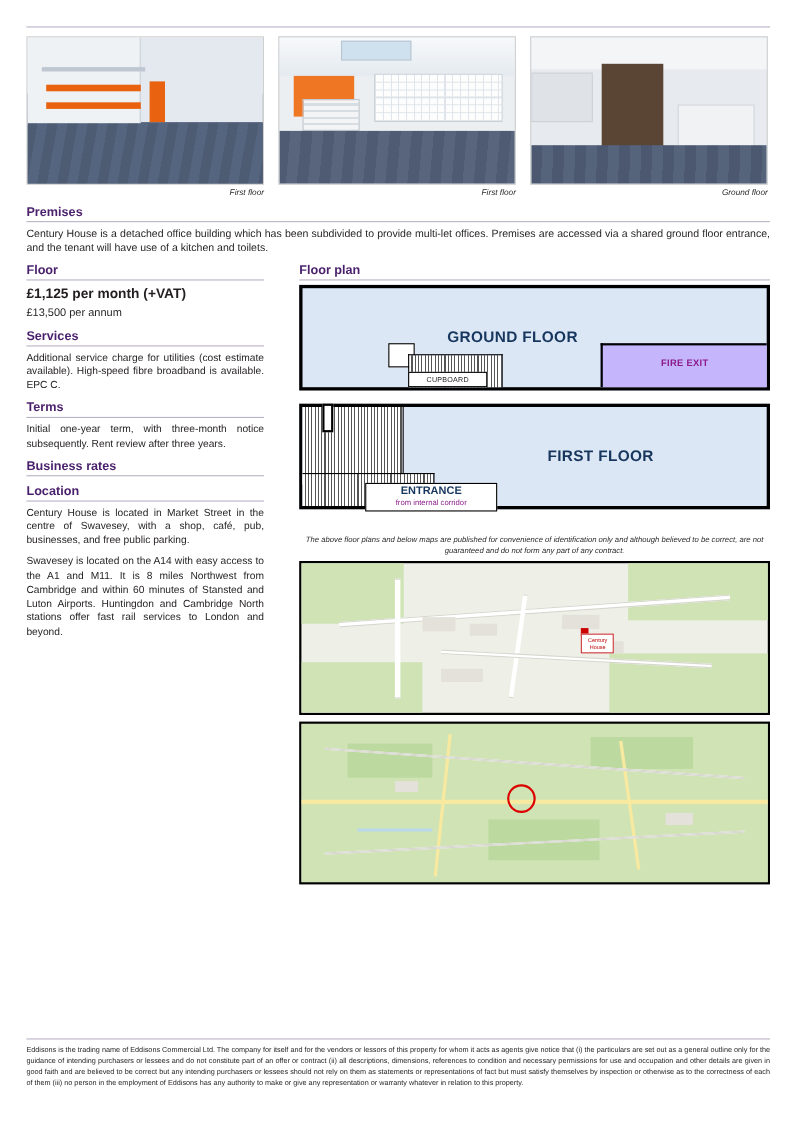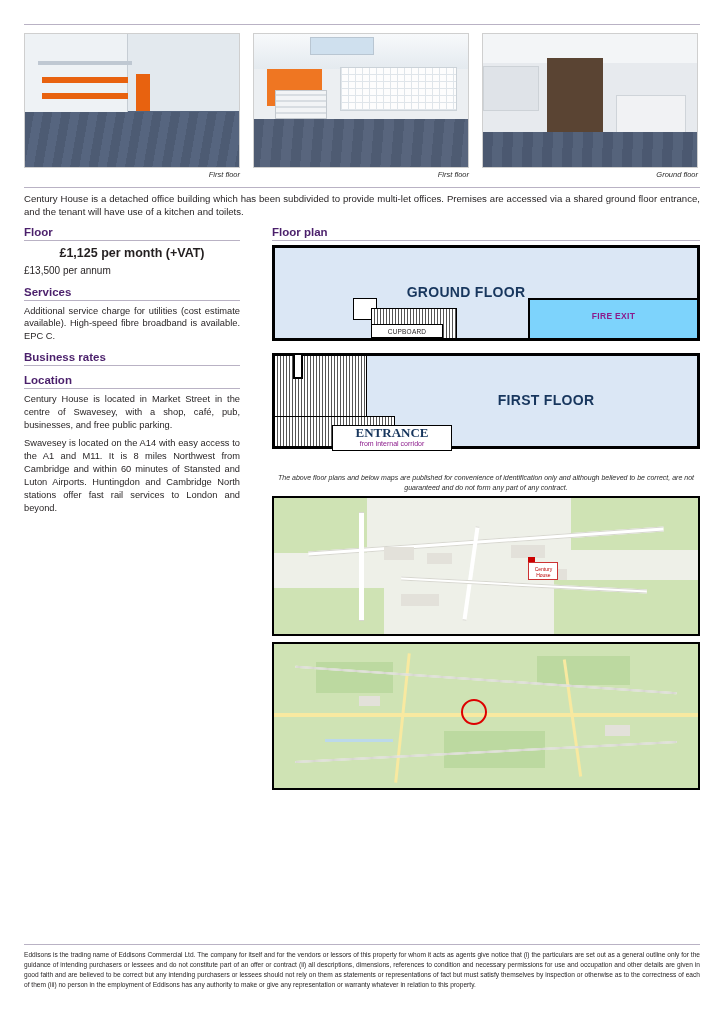--- a/index.html
+++ b/index.html
@@ -98,21 +98,21 @@
   .premises { margin-top: 8px; }
   .premises p { font-size: 9.6px; }
   
   .body {
     display: flex;
     gap: 16px;
     margin-top: 8px;
   }
   .col-left { width: 216px; flex: 0 0 216px; }
   .col-right { flex: 1 1 auto; padding-left: 16px; }
-  .rent-big { font-size: 12.5px; font-weight: bold; margin: 0 0 1px 0; text-align: center; }
+  .rent-big { font-size: 12.5px; font-weight: bold; margin: 0 0 1px 0; }
   .rent-sub { font-size: 10px; margin: 0 0 8px 0; }
   .blk { margin-bottom: 8px; }
   
   .fp-box {
     border: 3px solid #000;
     background: #dbe7f5;
     position: relative;
   }
   .fp-ground { height: 96px; }
   .fp-first { height: 96px; margin-top: 12px; }
@@ -133,22 +133,22 @@
   .cupboard-box {
     position: absolute; left: 96px; bottom: 0; width: 72px; height: 14px;
     background: #fff; border: 1px solid #000;
     font-size: 6.5px; text-align: center; line-height: 13px; letter-spacing: .2px;
   }
   .whitebox {
     position: absolute; left: 78px; bottom: 18px; width: 24px; height: 22px;
     background: #fff; border: 1px solid #000;
   }
   .fire-exit {
-    position: absolute; right: 0; bottom: 0; width: 169px; height: 40px;
-    background: #7dd3fc; border: 2px solid #000; border-right: none; border-bottom: none;
+    position: absolute; right: 0; bottom: 0; width: 151px; height: 40px;
+    background: #c4b5fd; border: 2px solid #000; border-right: none; border-bottom: none;
   }
   .fire-exit span {
     position: absolute; left: 0; right: 0; top: 11px;
     text-align: center; color: #8b1a8b; font-weight: bold; font-size: 8.5px;
     letter-spacing: .3px;
   }
   .hatch-b {
     position: absolute; left: 0; top: 0; width: 92px; height: 72px;
     background: repeating-linear-gradient(90deg,#ffffff 0 2px,#555 2px 3px);
     border-right: 1px solid #000; border-bottom: 1px solid #000;
@@ -160,21 +160,21 @@
   }
   .notch {
     position:absolute; left: 18px; top: -3px; width: 10px; height: 26px;
     background:#fff; border:2px solid #000;
   }
   .entrance-box {
     position: absolute; left: 210px; top: 100px; width: 120px; height: 26px;
     background: #fff; border: 1px solid #000;
     text-align: center;
   }
-  .entrance-box .e1 { font-size: 13px; font-weight: bold; color:#17365d; line-height: 13px; font-family: Liberation Serif, serif; }
+  .entrance-box .e1 { font-size: 10px; font-weight: bold; color:#17365d; line-height: 13px; }
   .entrance-box .e2 { font-size: 7px; color:#8b1a8b; line-height: 9px; }
   .fp-note {
     font-size: 7px; font-style: italic; text-align: center;
     color: #2b2b2b; margin-top: 18px; line-height: 1.35;
   }
   
   .map {
     border: 2px solid #000;
     position: relative; overflow: hidden;
     margin-top: 4px;
@@ -242,20 +242,21 @@
           <div class="shelf"></div>
         <div class="door"></div>
           <div class="desk"></div>
           <div class="floor"></div>
       </div>
       <div class="cap">Ground floor</div>
     </div>
   </div>
 
   <div class="premises">
+    <h2 class="sec">Premises</h2>
     <div class="rule"></div>
     <p class="justify">Century House is a detached office building which has been subdivided to provide multi-let offices. Premises are accessed via a shared ground floor entrance, and the tenant will have use of a kitchen and toilets.</p>
   </div>
 
   <div class="body">
 
     <div class="col-left">
 
       <div class="blk">
         <h2 class="sec">Floor</h2>
@@ -263,20 +264,25 @@
         <p class="rent-big">£1,125 per month (+VAT)</p>
         <p class="rent-sub">£13,500 per annum</p>
       </div>
 
       <div class="blk">
         <h2 class="sec">Services</h2>
         <div class="rule"></div>
         <p class="justify">Additional service charge for utilities (cost estimate available). High-speed fibre broadband is available. EPC C.</p>
       </div>
 
+      <div class="blk">
+        <h2 class="sec">Terms</h2>
+        <div class="rule"></div>
+        <p class="justify">Initial one-year term, with three-month notice subsequently. Rent review after three years.</p>
+      </div>
 
       <div class="blk">
         <h2 class="sec">Business rates</h2>
         <div class="rule"></div>
       </div>
 
       <div class="blk">
         <h2 class="sec">Location</h2>
         <div class="rule"></div>
         <p class="justify">Century House is located in Market Street in the centre of Swavesey, with a shop, café, pub, businesses, and free public parking.</p>

